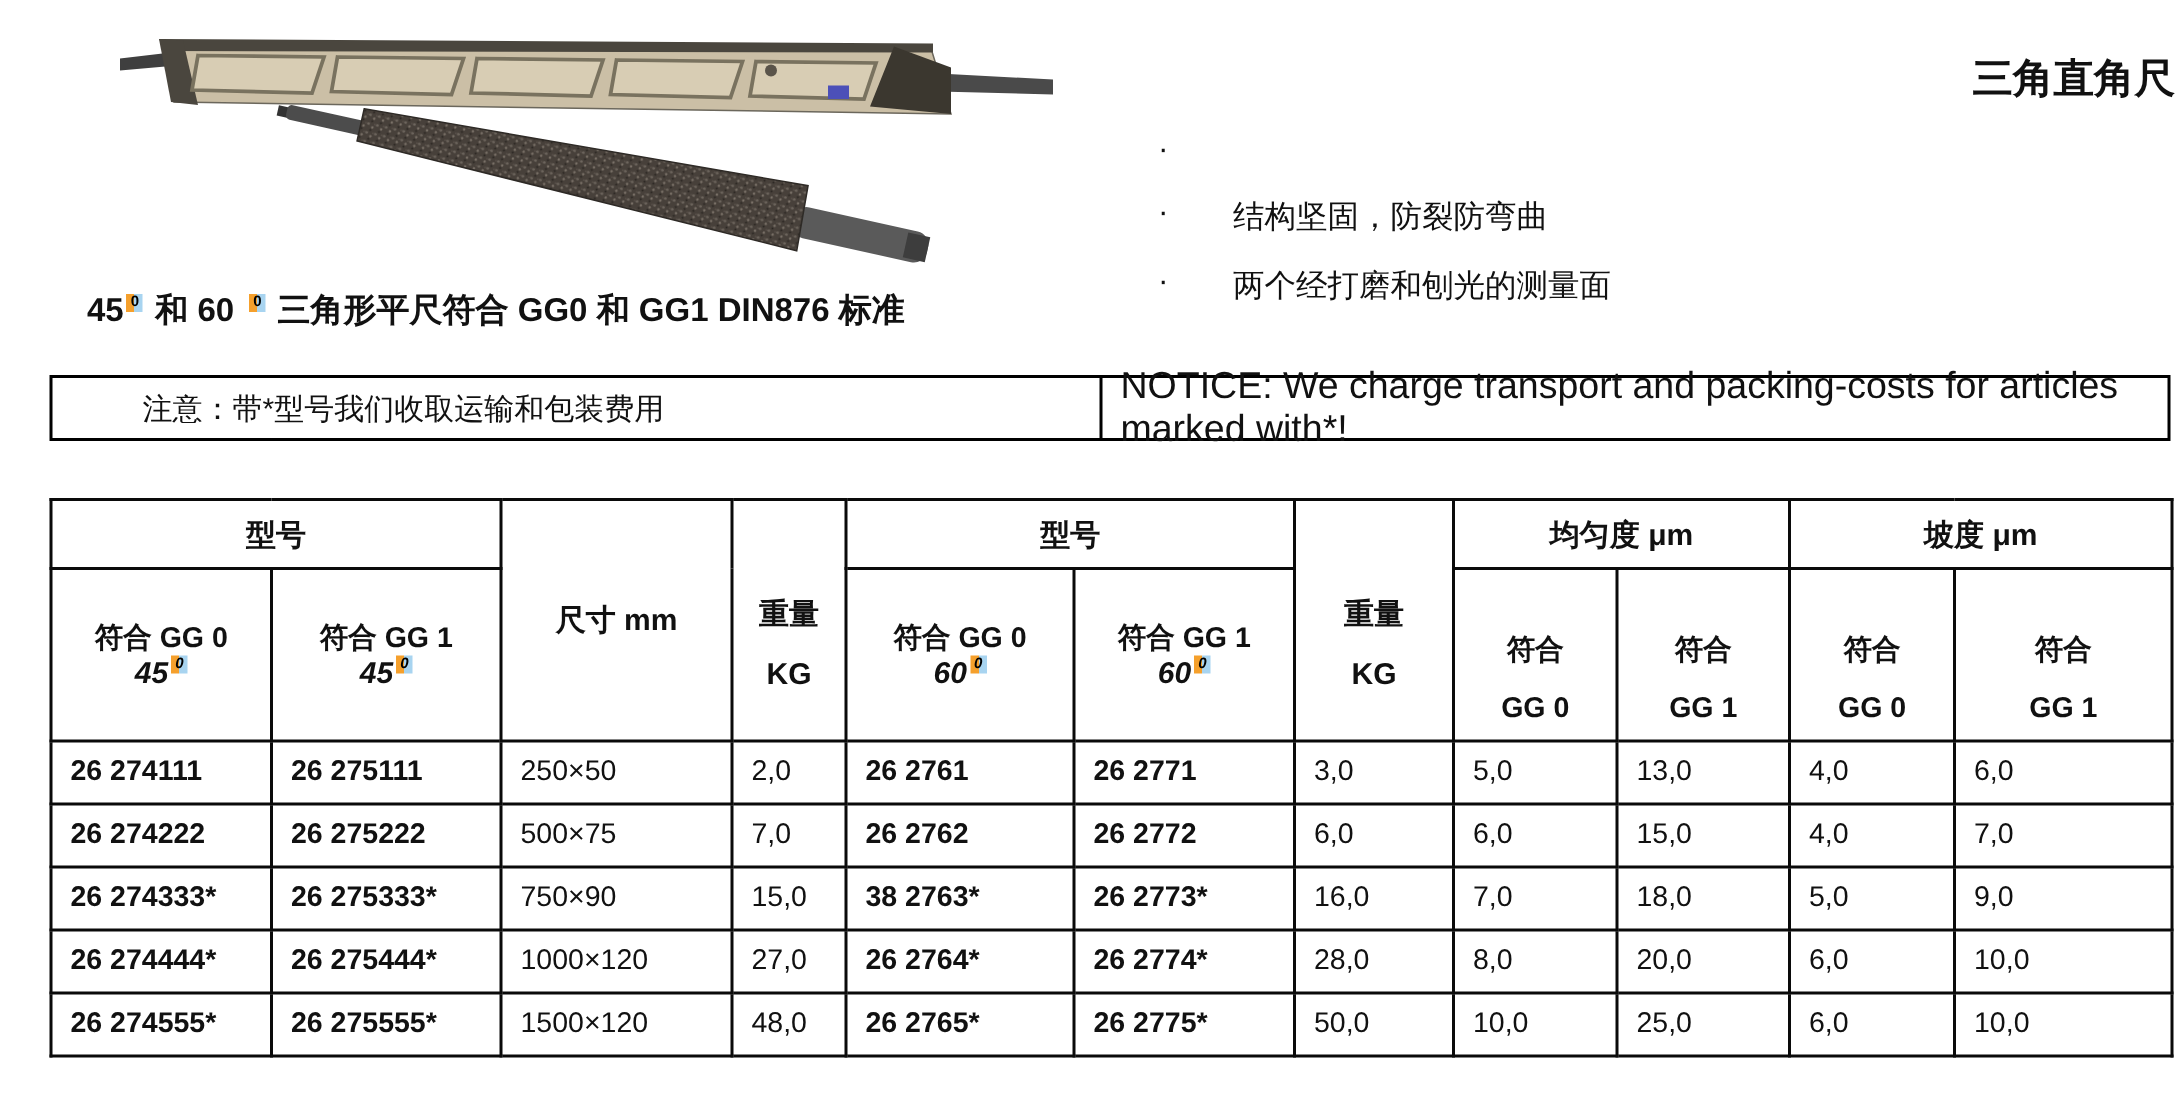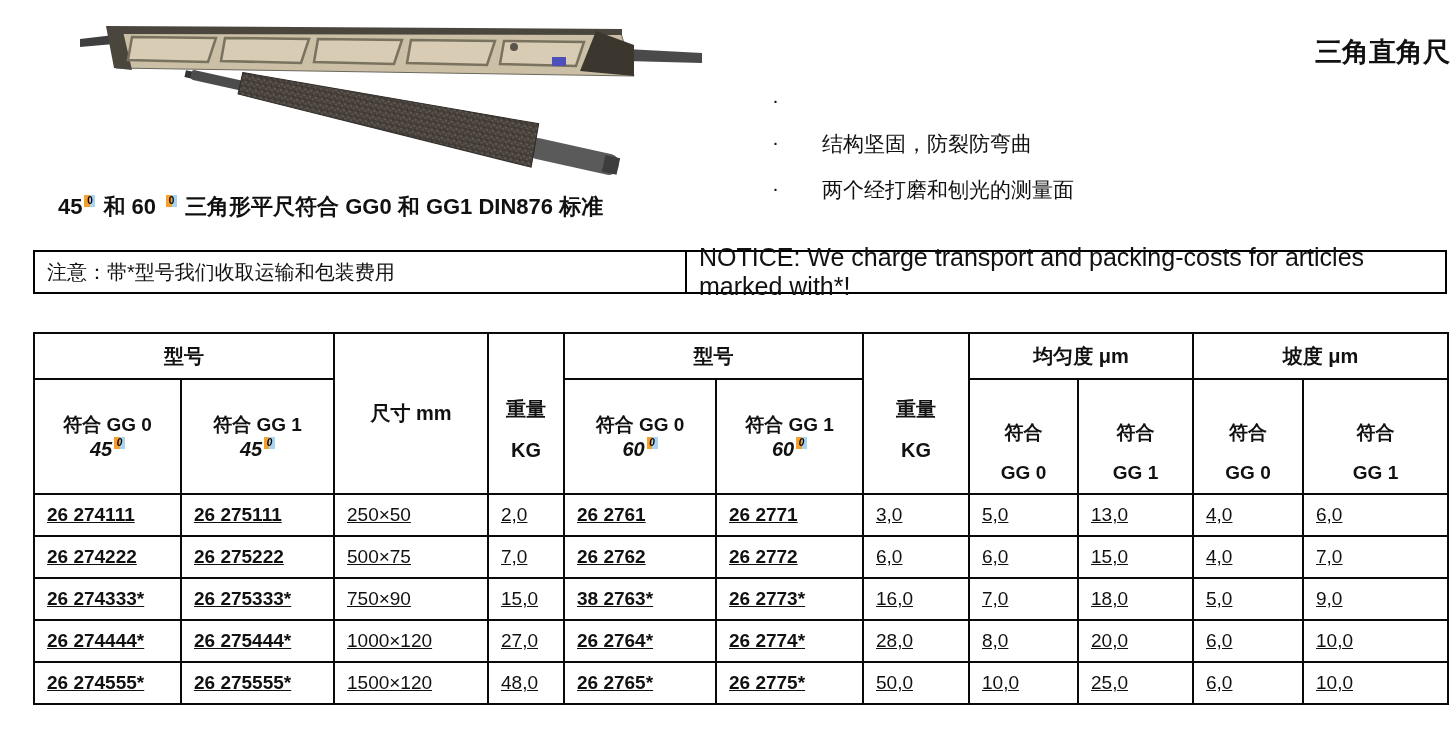--- a/index.html
+++ b/index.html
@@ -26,41 +26,41 @@
   
   .desc { position:absolute; left:770px; top:34px; width:680px; }
   .desc .title { font-size:27px; font-weight:bold; margin:0 0 12px 0;text-align:right; }
   .desc .subtitle { font-size:24px; font-weight:normal; margin:0 0 10px 0; }
   .desc .bullet { display:flex; font-size:21px; margin-top:18px; }
   .desc .bullet .dot { width:50px; text-align:left; padding-left:2px; }
 
   
   .notice {
     position:absolute; left:33px; top:250px; width:1414px; height:44px;
-    display:flex; border:2px solid #000; box-sizing:border-box;
+    display:flex; border:2px solid #000; box-sizing:border-box;padding-left:48px;
   }
   .notice .zh {
     width:652px; border-right:2px solid #000; display:flex; align-items:center;
     padding-left:12px; font-size:20px; box-sizing:border-box;
   }
   .notice .en { flex:1; display:flex; align-items:center; padding-left:12px; font-size:25px; }
 
   
   .spec { position:absolute; left:33px; top:332px; width:1206px; }
   table { width:1414px; border-collapse:collapse; table-layout:fixed; }
   th,td { border:2px solid #0a0a0a; box-sizing:border-box; overflow:hidden; }
   thead th { font-weight:bold; background:#fff; }
   .grow1 th { height:46px; font-size:20px; text-align:center; }
   .grow2 th { height:115px; font-size:19px; vertical-align:middle; }
   .hdr-col { text-align:center; }
   .hdr-col .l1 { margin-top:4px; }
   .hdr-col .angle { display:block; font-size:20px;font-style:italic; }
   .hdr-two .l1 { display:block;margin-top:31px; }
   .hdr-two .l2 { display:block; margin-top:16px; }
-  tbody tr { height:42px;text-decoration:underline; }
+  tbody tr { height:42px; }
   tbody td { font-size:19px; text-align:left; padding-left:12px; vertical-align:middle; }
   td.pn { font-weight:bold; }
 </style>
 </head>
 <body>
 
 <div class="page">
 
   <svg class="photo" width="690" height="182" viewBox="0 0 690 182" aria-hidden="true">
     <defs>

